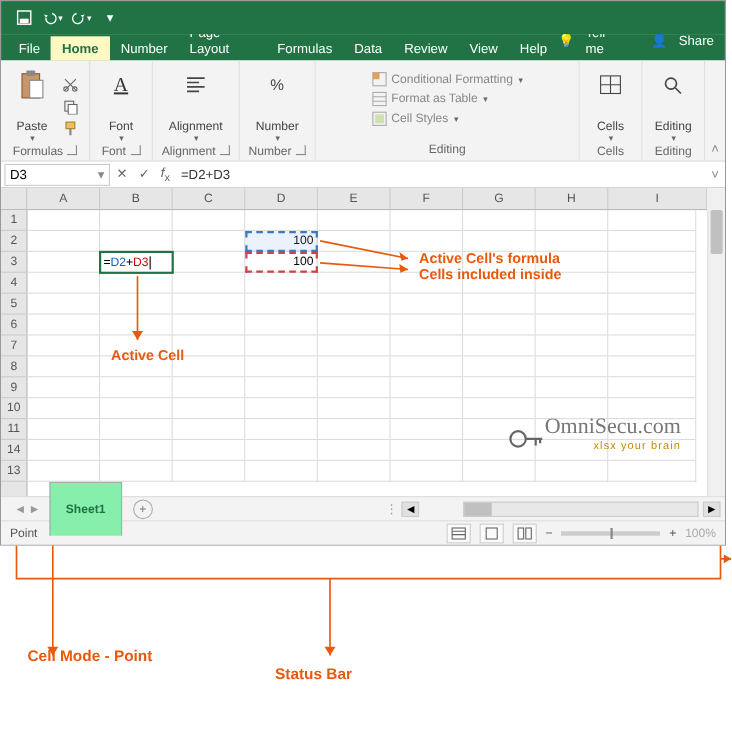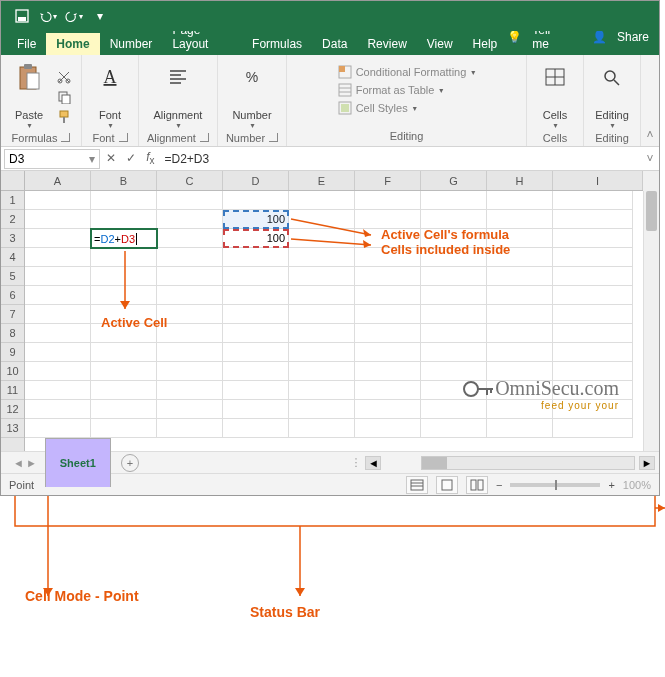--- a/index.html
+++ b/index.html
@@ -57,27 +57,27 @@
   .marching-blue { position:absolute; border:2px dashed #3a7ac0; background:rgba(120,170,230,.15); pointer-events:none; }
   .marching-red { position:absolute; border:2px dashed #cc4444; pointer-events:none; }
   .vscroll { width:16px; background:#f0f0f0; border-left:1px solid #ddd; position:relative; }
   .vthumb { position:absolute; left:2px; right:2px; top:0; height:40px; background:#c0c0c0; border-radius:2px; }
   
   
   .annot { position:absolute; color:#e8590c; font-weight:bold; font-size:13px; pointer-events:none; }
   .arrow-line { position:absolute; pointer-events:none; }
   
   
-  .watermark { position:absolute; right:40px; bottom:40px; color:#777; font-family:"Times New Roman",serif; font-size:20px; display:flex; align-items:flex-start; gap:0; pointer-events:none;}
+  .watermark { position:absolute; right:40px; bottom:40px; color:#777; font-family:"Times New Roman",serif; font-size:20px; display:flex; align-items:flex-end; gap:0; pointer-events:none;}
   .watermark .sub { font-size:10px; color:#cc8800; display:block; text-align:right; font-family:Arial; letter-spacing:1px;}
   
   
   .sheetbar { height:22px; background:#f3f3f3; border-top:1px solid #ddd; display:flex; align-items:center; padding:0 4px; font-size:11px; }
   .sheet-nav { display:flex; gap:2px; color:#999; padding:0 8px; }
-  .sheet-tab { background:#c4b5fd; border:1px solid #aaa; border-bottom:none; padding:18px 14px; color:#217346; font-weight:600; cursor:pointer; }
+  .sheet-tab { background:#86efac; border:1px solid #aaa; border-bottom:none; padding:18px 14px; color:#217346; font-weight:600; cursor:pointer; }
   .sheet-add { width:18px; height:18px; border:1px solid #aaa; border-radius:50%; display:flex; align-items:center; justify-content:center; margin-left:10px; color:#777; cursor:pointer;}
   .hscroll { flex:1; margin:0 4px 0 40px; height:14px; background:#e8e8e8; border:1px solid #ccc; position:relative;}
   .hthumb { position:absolute; left:0; width:25px; top:0; bottom:0; background:#c0c0c0;}
   .harrow { width:16px; height:14px; background:#e0e0e0; display:flex; align-items:center; justify-content:center; border:1px solid #ccc; cursor:pointer; }
   
   
   .statusbar { height:22px; background:#f3f3f3; border-top:1px solid #dcdcdc; display:flex; align-items:center; padding:0 8px; font-size:11px; color:#555;}
   .status-right { margin-left:auto; display:flex; align-items:center; gap:8px;}
   .view-btn { width:22px; height:18px; border:1px solid #ccc; display:flex; align-items:center; justify-content:center; cursor:pointer; background:#fafafa; }
   .zoom-slider { width:90px; height:4px; background:#ccc; position:relative;}
@@ -352,21 +352,21 @@
       <div class="rowh">2</div>
       <div class="rowh">3</div>
       <div class="rowh">4</div>
       <div class="rowh">5</div>
       <div class="rowh">6</div>
       <div class="rowh">7</div>
       <div class="rowh">8</div>
       <div class="rowh">9</div>
       <div class="rowh">10</div>
       <div class="rowh">11</div>
-      <div class="rowh">12</div>
+      <div class="rowh">14</div>
       <div class="rowh">13</div>
     </div>
     <div class="cells" id="cellarea">
 
     <div class="cell" style="left: 0px; top: 0px;"></div>
         <div class="cell" style="left: 66px; top: 0px;"></div>
         <div class="cell" style="left: 132px; top: 0px;"></div>
         <div class="cell" style="left: 198px; top: 0px;"></div>
         <div class="cell" style="left: 264px; top: 0px;"></div>
         <div class="cell" style="left: 330px; top: 0px;"></div>
@@ -519,21 +519,21 @@
 
     <div class="watermark">
       <svg width="34" height="24">
           <circle cx="10" cy="12" r="7" fill="none" stroke="#666" stroke-width="2"></circle>
           <line x1="17" y1="12" x2="32" y2="12" stroke="#666" stroke-width="2"></line>
           <line x1="26" y1="12" x2="26" y2="18" stroke="#666" stroke-width="2"></line>
           <line x1="30" y1="12" x2="30" y2="16" stroke="#666" stroke-width="2"></line>
         </svg>
       <div>
         <span>OmniSecu.com</span>
-        <span class="sub">feed your your</span>
+        <span class="sub">xlsx your brain</span>
       </div>
     </div>
   </div>
 
   <div class="sheetbar">
     <div class="sheet-nav">
       <span>◄</span>
       <span>►</span>
     </div>
     <div class="sheet-tab">Sheet1</div>

